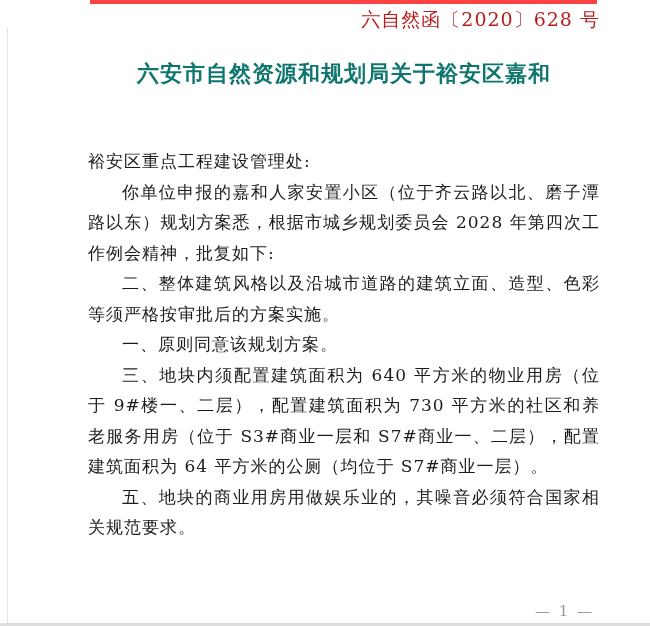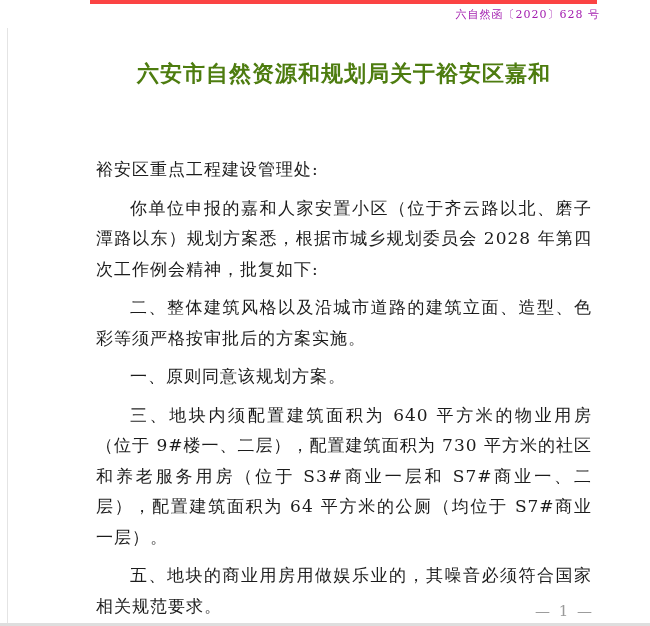--- a/index.html
+++ b/index.html
@@ -17,50 +17,50 @@
     top: 0;
     left: 90px;
     width: 507px;
     height: 4px;
     background: #fb4343;
   }
   .doc-number {
     position: absolute;
     top: 7px;
     right: 50px;
-    font-size: 11px;
+    font-size: 19px;
     letter-spacing: 1px;
-    color: #a21caf;
+    color: #b91c1c;
     white-space: nowrap;
   }
   .title {
     position: absolute;
     top: 57px;
     left: 88px;
     width: 512px;
     text-align: center;
     font-size: 22px;
     font-weight: bold;
     line-height: 33px;
     letter-spacing: 1px;
-    color: #4d7c0f;
+    color: #0f766e;
   }
   .content {
     position: absolute;
     top: 146px;
     left: 88px;
     width: 512px;
     font-size: 17px;
     line-height: 30.5px;
     letter-spacing: 1px;
     text-align: justify;
     color: #1c1c1c;
   }
   .content p {
-    margin: 8px;
+    margin: 0;
     text-indent: 2em;
   }
   .content p.recipient {
     text-indent: 0;
   }
   .page-number {
     position: absolute;
     bottom: 6px;
     right: 56px;
     font-size: 15px;

